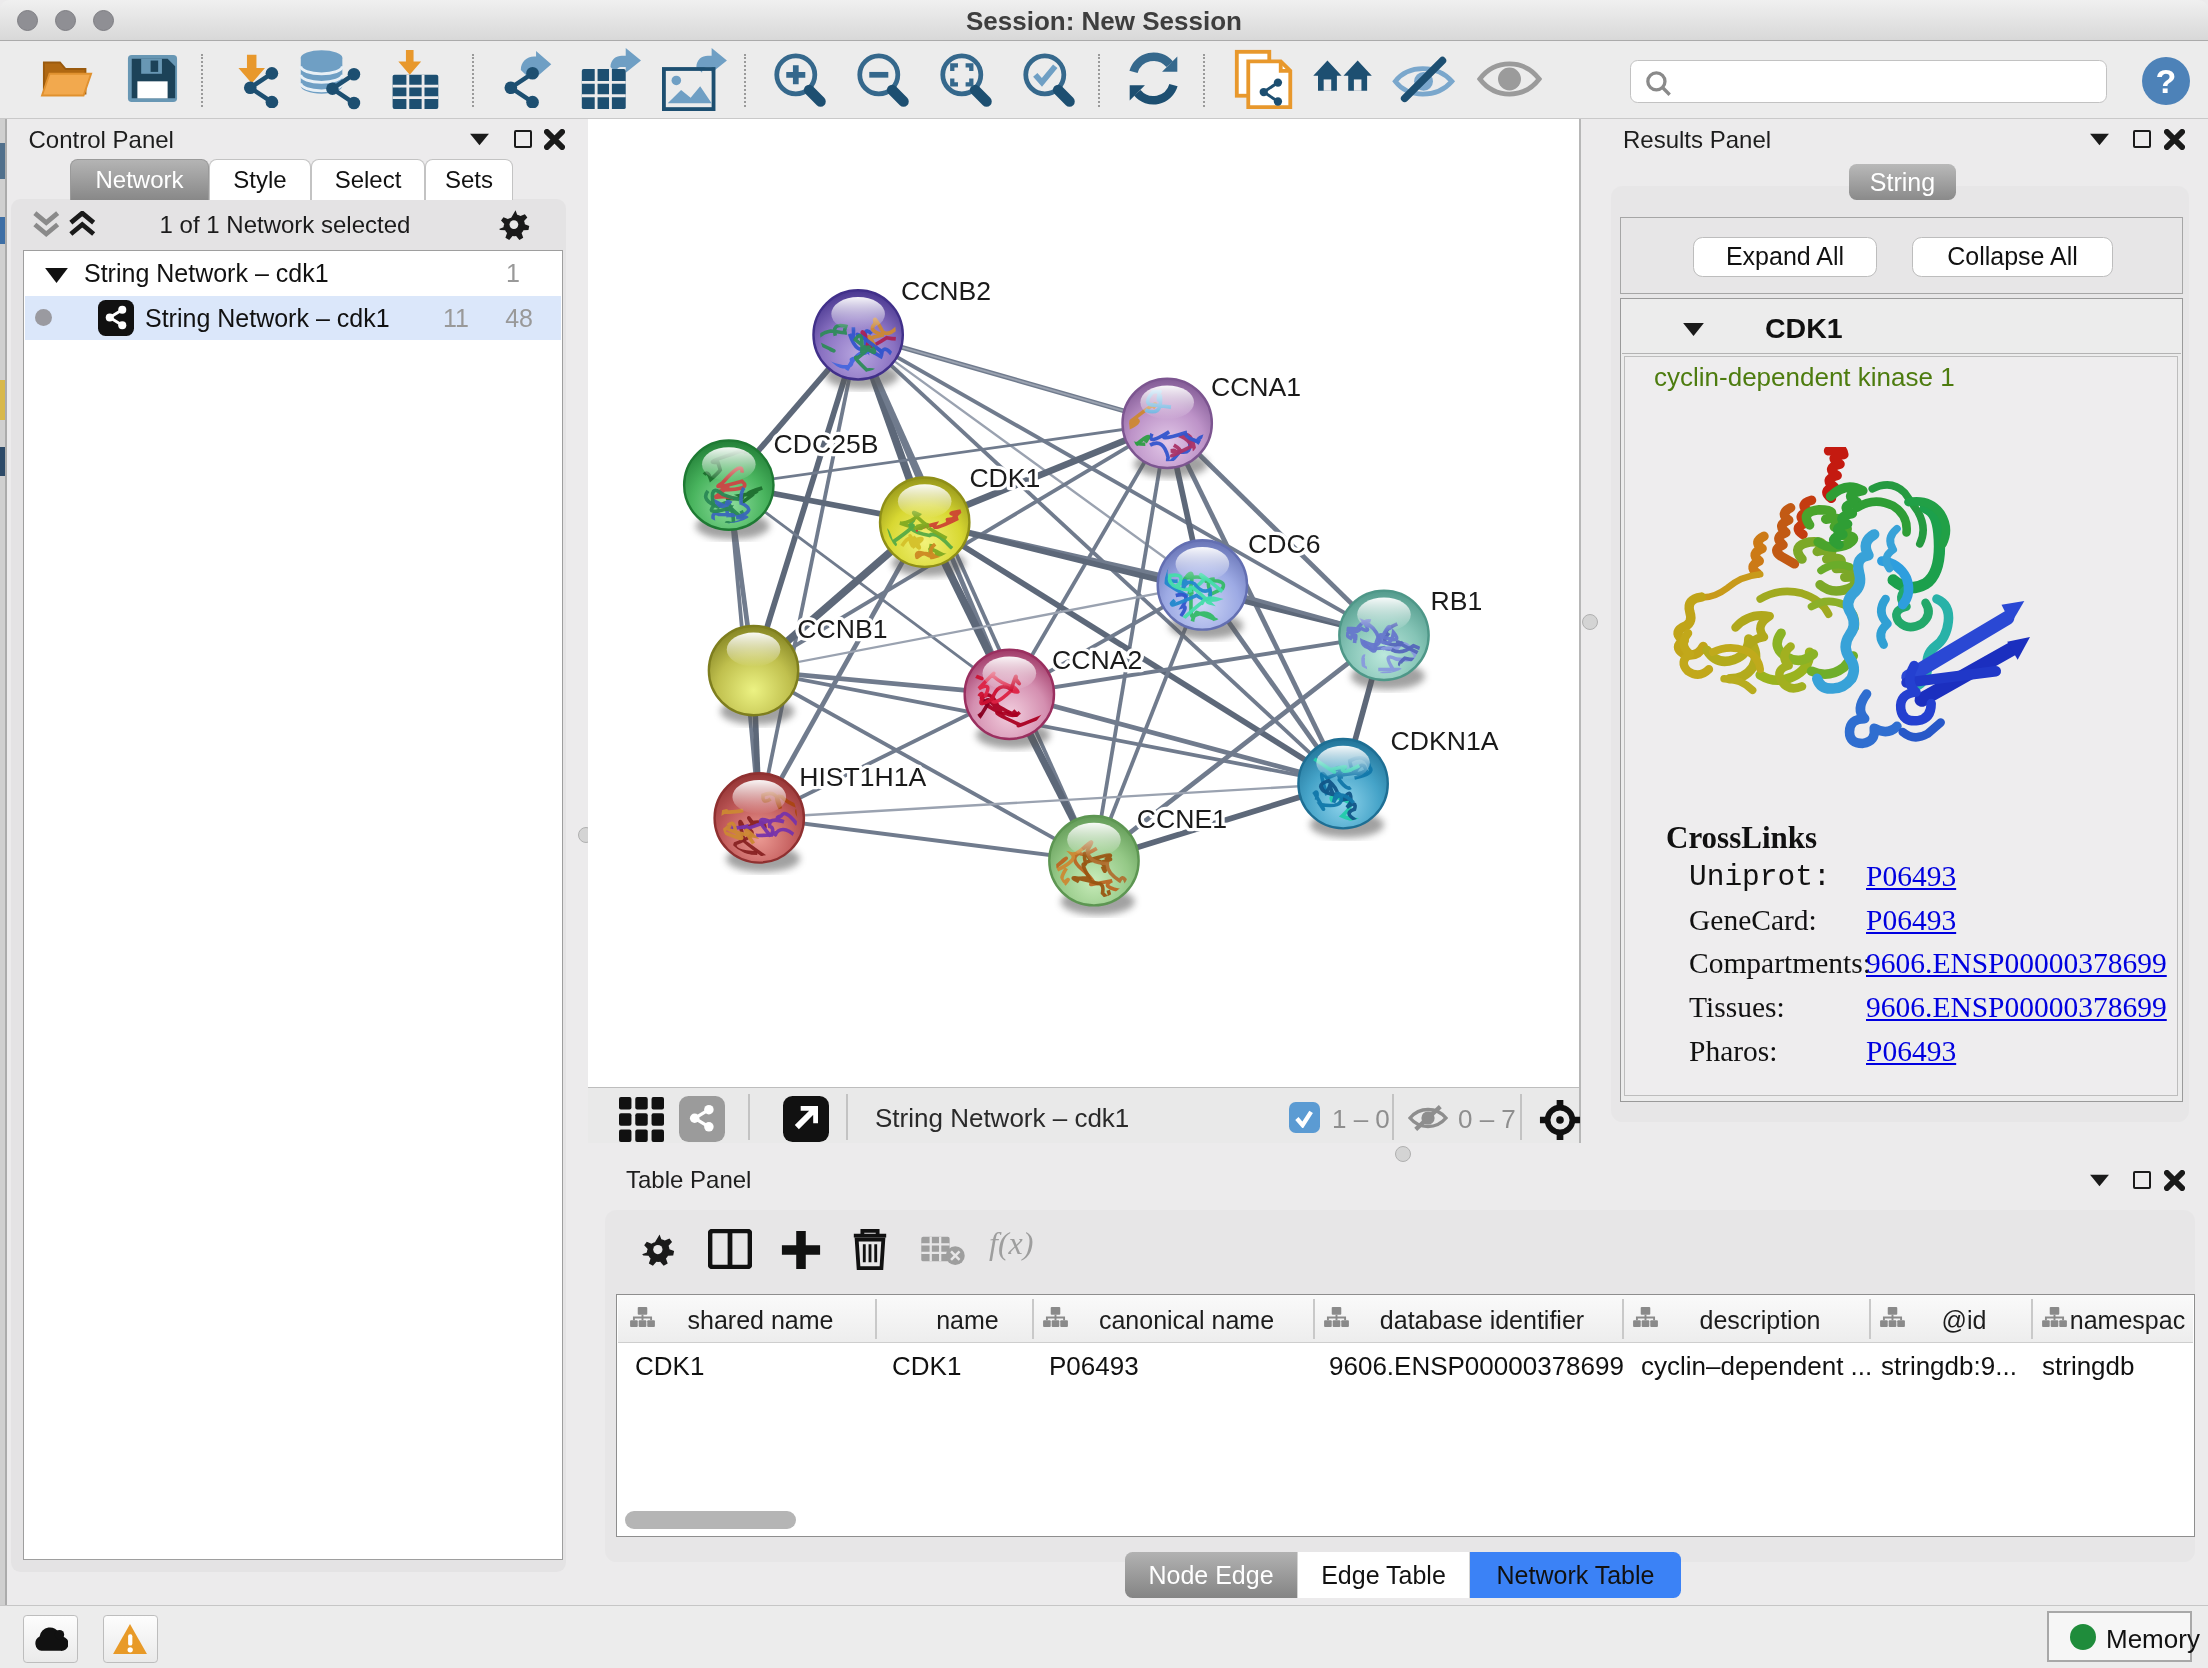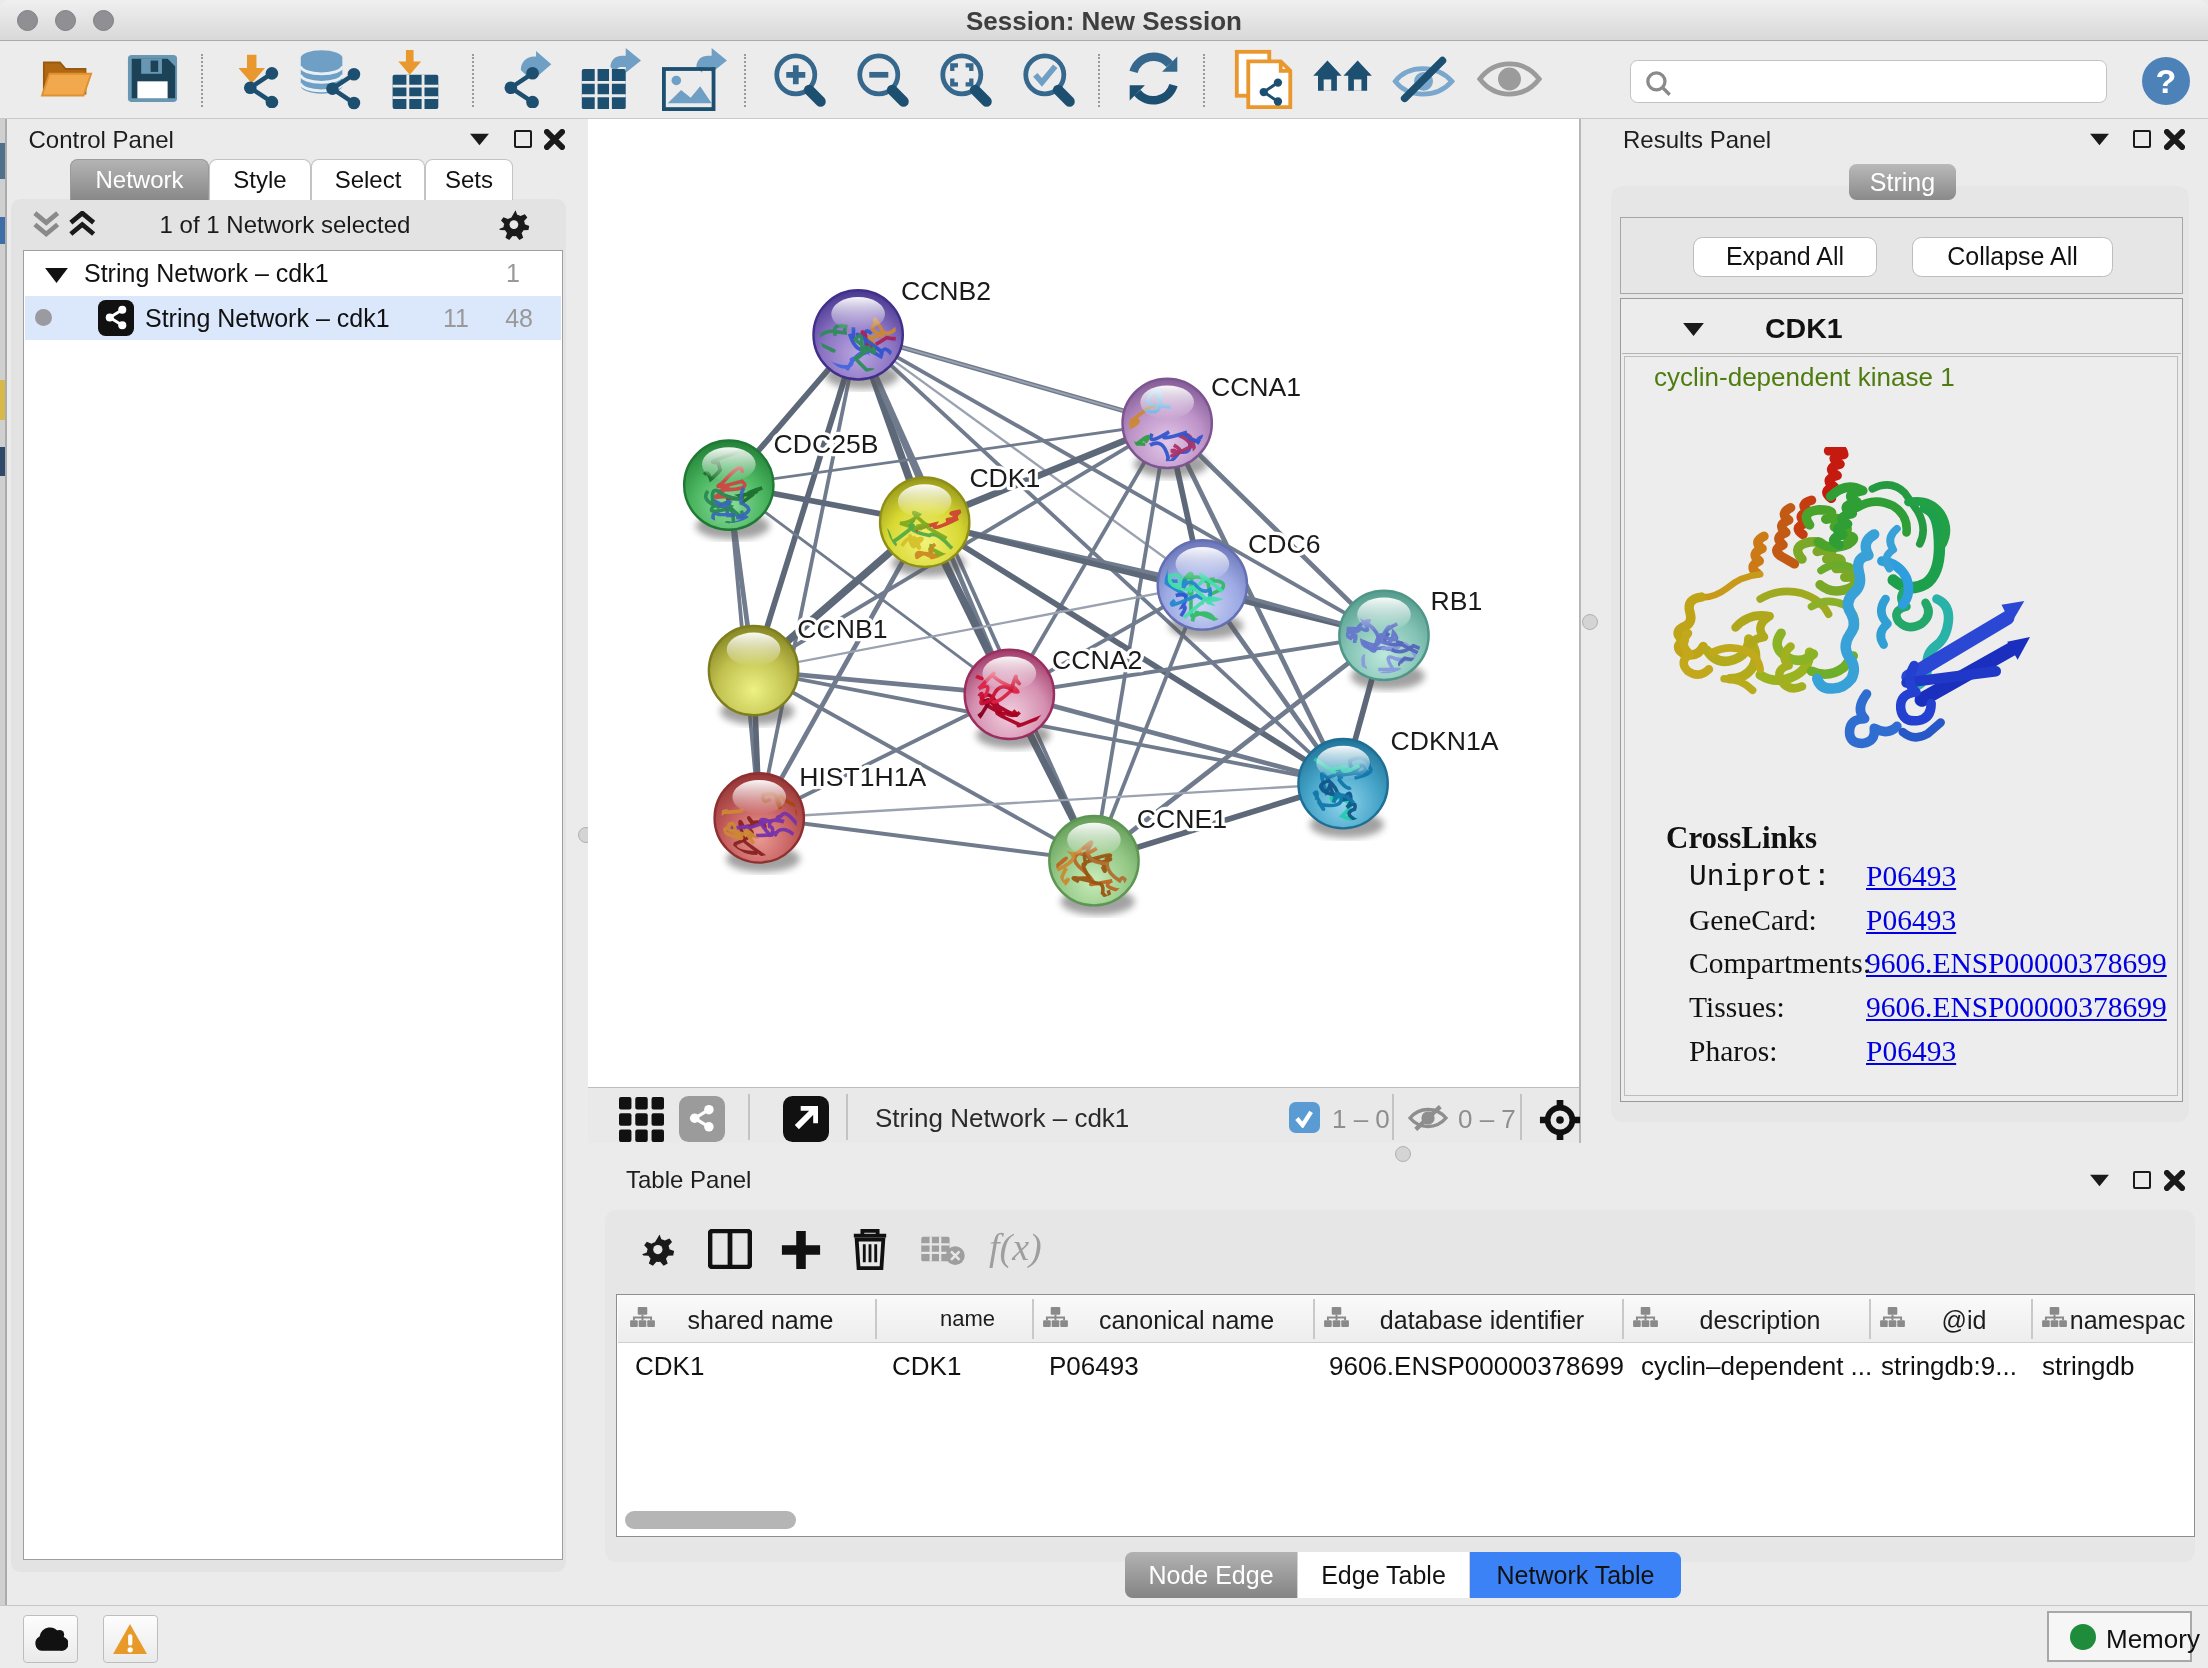--- a/index.html
+++ b/index.html
@@ -630,35 +630,35 @@
 <svg class="abs" style="left:921px;top:1233px" width="44" height="34" viewBox="0 0 46 36">
     <g fill="#9e9e9e">
       <rect x="0" y="4" width="30" height="26" rx="2"></rect>
     </g>
     <g stroke="#e7e6e7" stroke-width="2.4">
       <path d="M0 12 h30 M0 21 h30 M10 4 v26 M20 4 v26"></path>
     </g>
     <circle cx="36" cy="24" r="10" fill="#9e9e9e"></circle>
     <path d="M31.5 19.5 l9 9 M40.5 19.5 l-9 9" stroke="#e7e6e7" stroke-width="2.6"></path>
   </svg>
-<div class="abs" style="left:989px;top:1225px;font-family:'Liberation Serif',serif;font-style:italic;font-size:38px;color:#9e9e9e"><i>f(x)</i></div>
+<div class="abs" style="left:989px;top:1225px;font-family:'Liberation Serif',serif;font-style:italic;font-size:32px;color:#9e9e9e"><i>f(x)</i></div>
 <div class="abs" style="left:616px;top:1294px;width:1579px;height:243px;background:#fff;border:1.9px solid #8e8e8e"></div>
 <div class="abs" style="left:618px;top:1295px;width:1575px;height:48px;background:linear-gradient(#fafafa,#ededed);border-bottom:1.9px solid #cecece"></div>
 <svg class="abs" style="left:630px;top:1307px" width="25" height="21" viewBox="0 0 26 22">
     <g fill="#8a8a8a">
       <rect x="8" y="0" width="10" height="8" rx="1"></rect>
       <rect x="0" y="14" width="8" height="7" rx="1"></rect>
       <rect x="9" y="14" width="8" height="7" rx="1"></rect>
       <rect x="18" y="14" width="8" height="7" rx="1"></rect>
       <path d="M13 8 v3 M4 14 v-3 h18 v3 M13 11 v3" stroke="#8a8a8a" stroke-width="2" fill="none"></path>
     </g>
   </svg>
 <div class="abs" style="left:656px;top:1306px;width:209px;text-align:center;font-size:25px;color:#1c1c1c;white-space:nowrap;overflow:hidden">shared name</div>
 <div class="abs" style="left:875px;top:1299px;width:1.9px;height:40px;background:#c9c9c9"></div>
-<div class="abs" style="left:913px;top:1306px;width:109px;text-align:center;font-size:22px;color:#1c1c1c;white-space:nowrap;overflow:hidden">name</div>
+<div class="abs" style="left:913px;top:1306px;width:109px;text-align:center;font-size:25px;color:#1c1c1c;white-space:nowrap;overflow:hidden">name</div>
 <div class="abs" style="left:1032px;top:1299px;width:1.9px;height:40px;background:#c9c9c9"></div>
 <svg class="abs" style="left:1043px;top:1307px" width="25" height="21" viewBox="0 0 26 22">
     <g fill="#8a8a8a">
       <rect x="8" y="0" width="10" height="8" rx="1"></rect>
       <rect x="0" y="14" width="8" height="7" rx="1"></rect>
       <rect x="9" y="14" width="8" height="7" rx="1"></rect>
       <rect x="18" y="14" width="8" height="7" rx="1"></rect>
       <path d="M13 8 v3 M4 14 v-3 h18 v3 M13 11 v3" stroke="#8a8a8a" stroke-width="2" fill="none"></path>
     </g>
   </svg>

